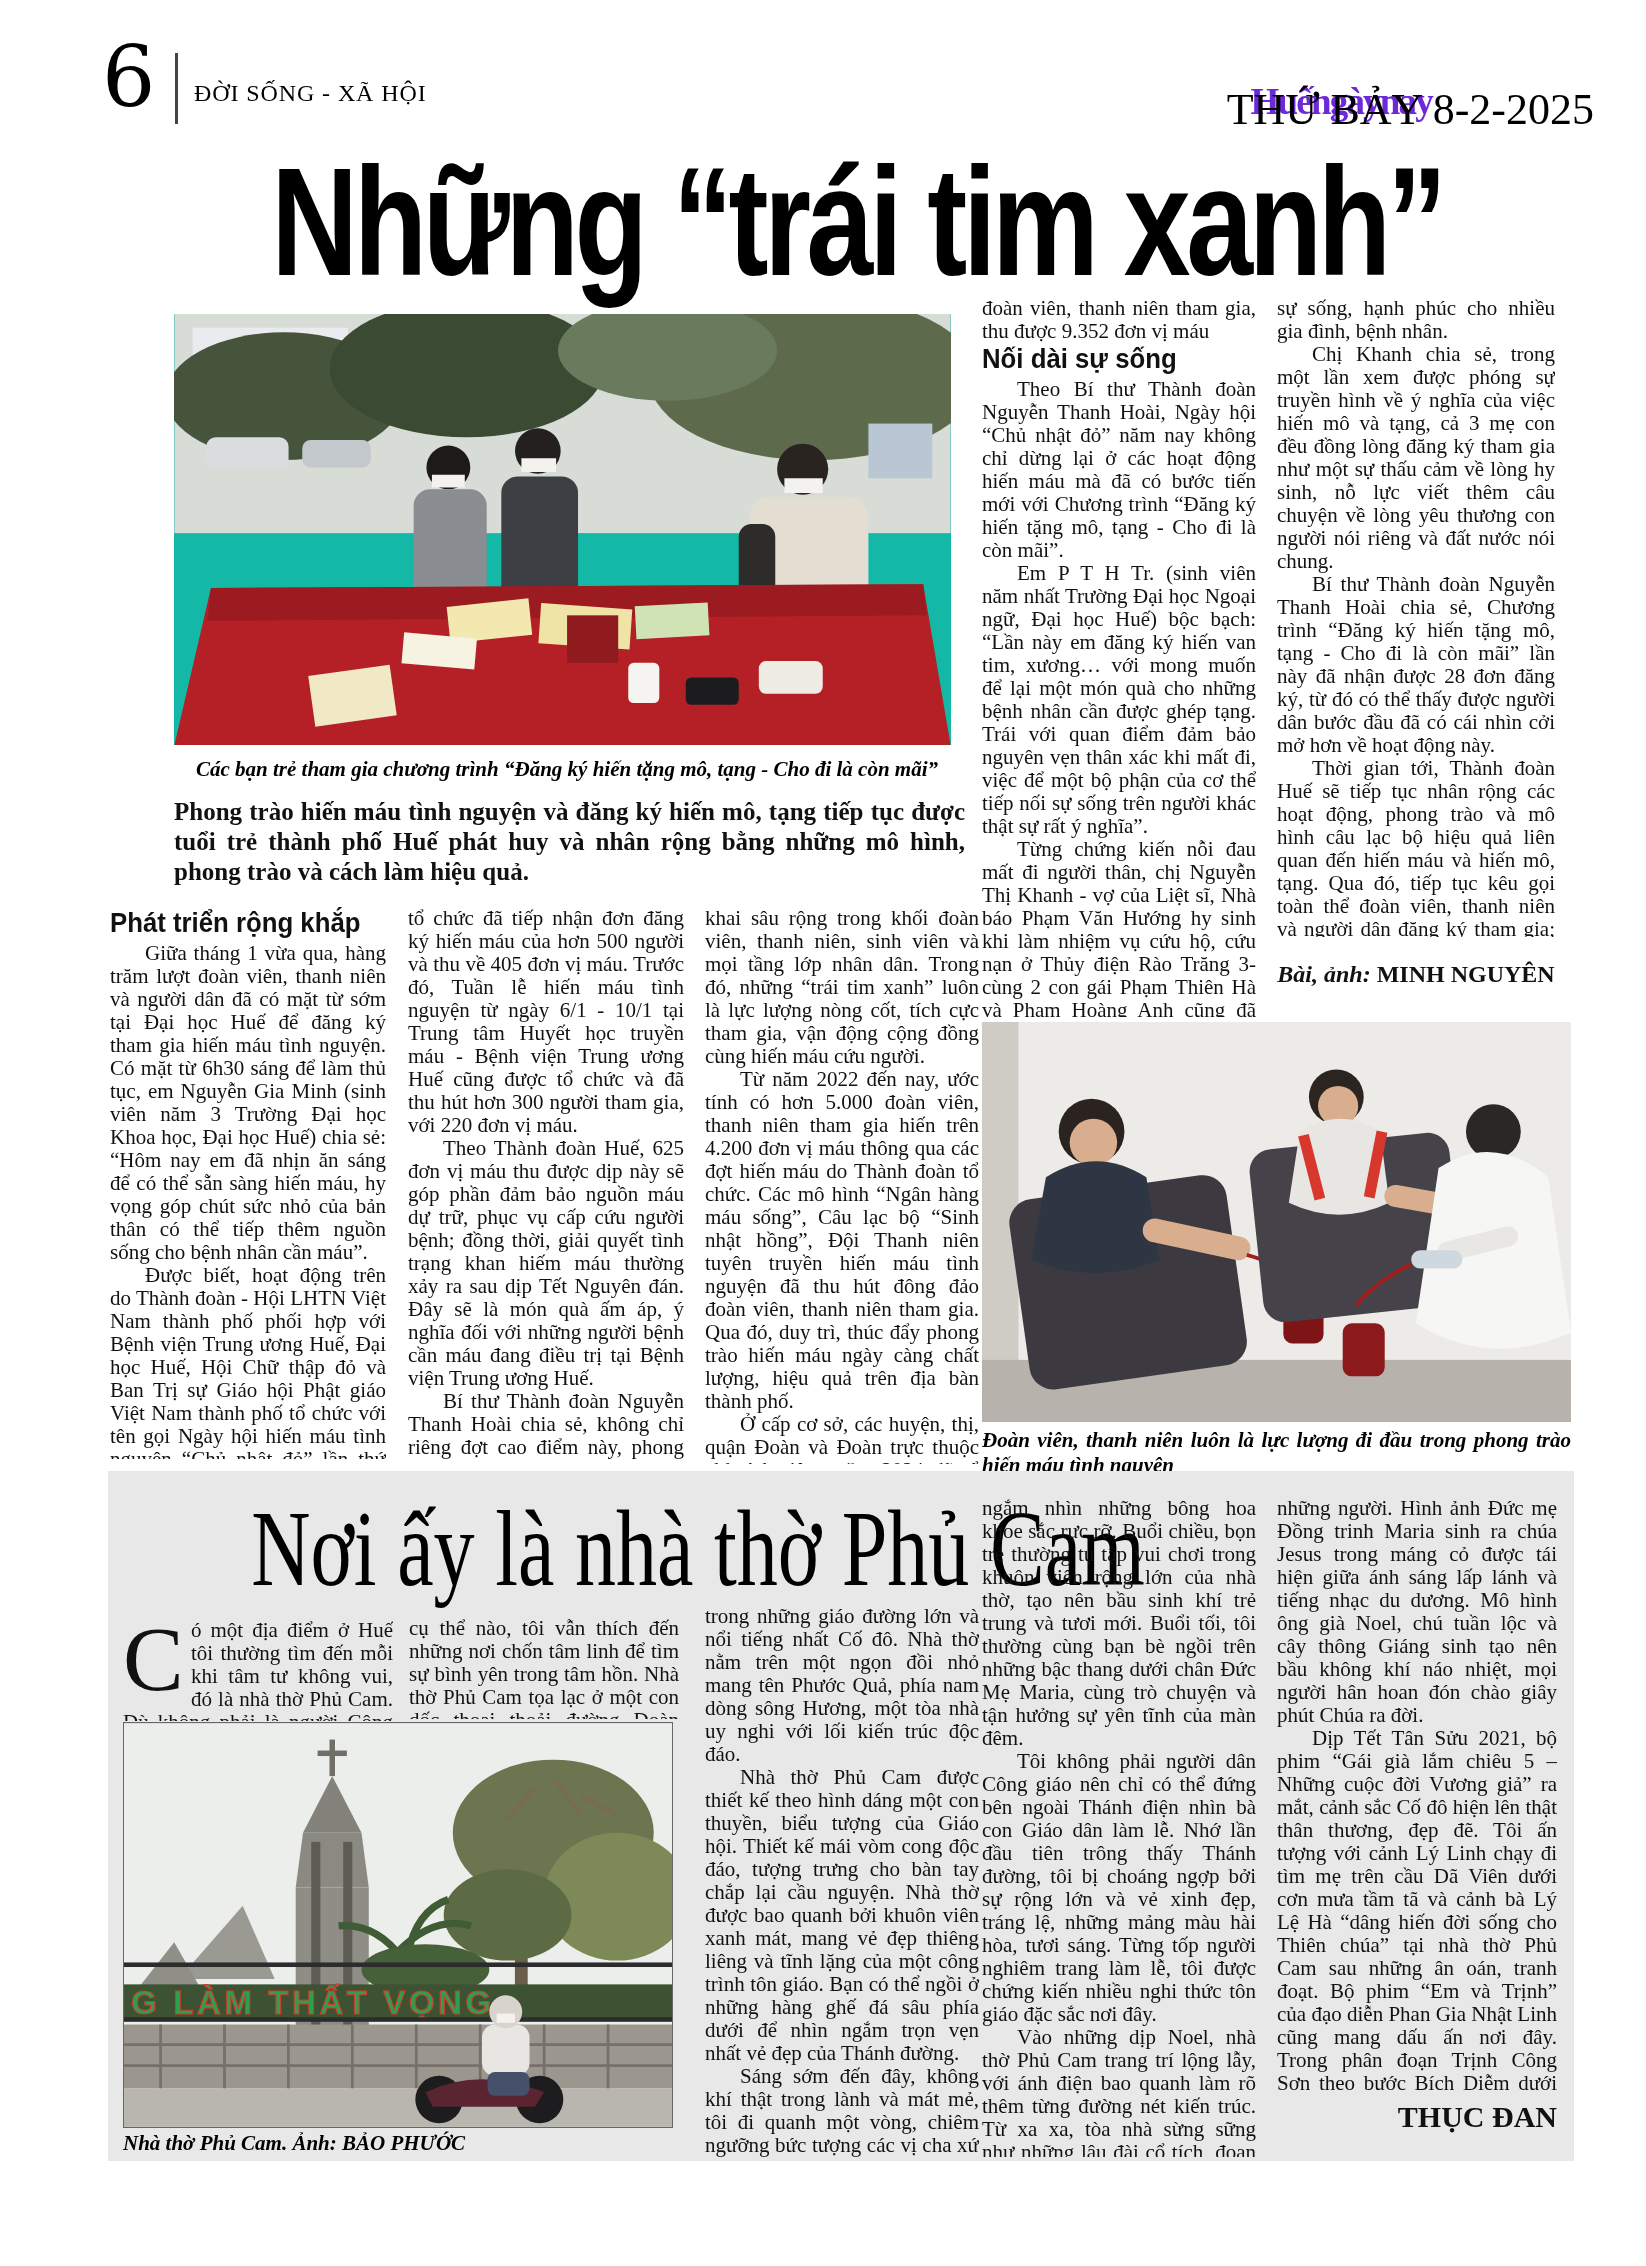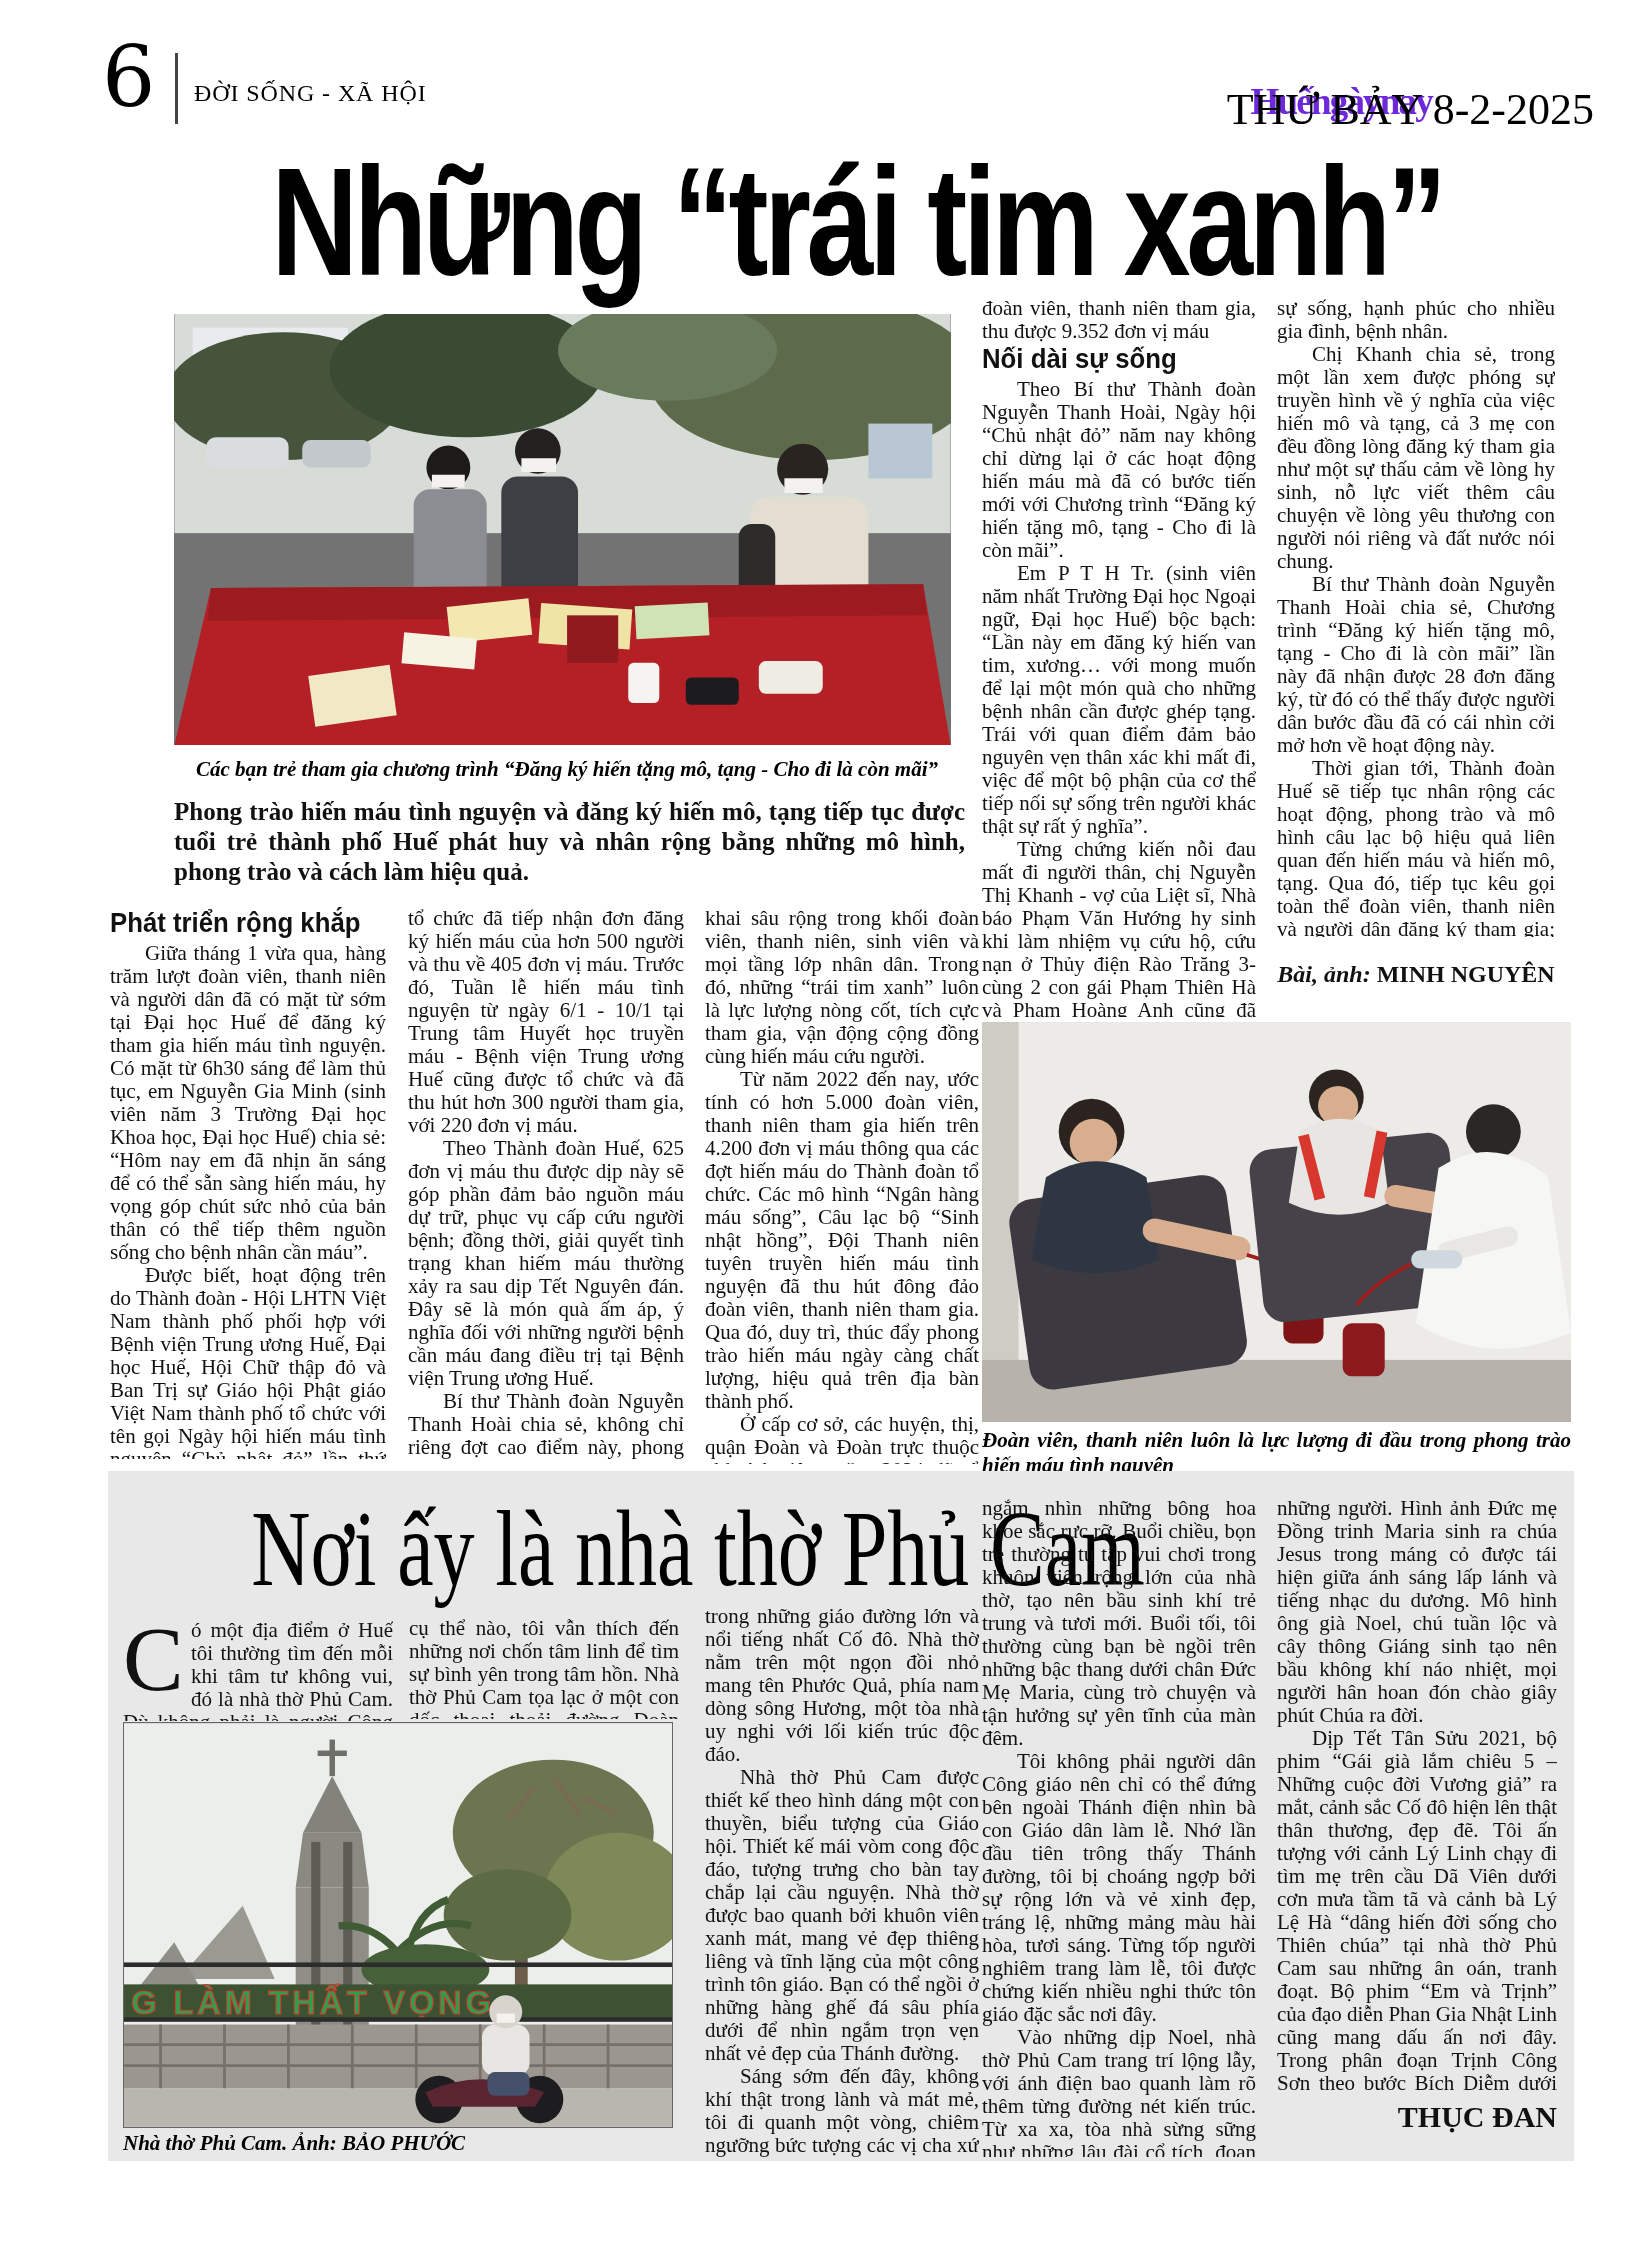--- a/index.html
+++ b/index.html
@@ -12,21 +12,21 @@
   .section-title{position:absolute;left:194px;top:80px;font-size:24px;letter-spacing:0.9px;color:#000;}
   .brand{position:absolute;right:215px;top:80px;font-family:Liberation Serif, serif;
          font-weight:bold;font-size:37px;color:#6d28d9;letter-spacing:-1.8px;text-align:right;}
   .issue-date{position:absolute;right:53px;top:84px;font-size:44px;color:#000;}
   
   .a1-headline{position:absolute;left:0;top:154px;width:1647px;text-align:center;padding-left:33px;}
   .a1-headline span{display:inline-block;font-family:"Liberation Sans",sans-serif;
       font-weight:bold;font-size:154px;line-height:137px;letter-spacing:-5.5px;
       transform:scaleX(0.78);transform-origin:center;white-space:nowrap;color:#000;}
   
-  .photo{position:absolute;overflow:hidden;background:#737373;}
+  .photo{position:absolute;overflow:hidden;background:#14b8a6;}
   .photo svg{display:block;}
   .ph1{left:174px;top:314px;width:777px;height:431px;}
   .ph2{left:982px;top:1022px;width:589px;height:400px;}
   .ph3{left:123px;top:1722px;width:548px;height:404px;border:0.9px solid #666;}
   .caption{font-style:italic;font-weight:bold;font-size:21px;line-height:25px;color:#000;}
   .cap1{position:absolute;left:174px;top:757px;width:786px;text-align:center;}
   .cap2{position:absolute;left:982px;top:1428px;width:589px;text-align:justify;}
   .cap3{position:absolute;left:123px;top:2131px;width:585px;text-align:left;}
   
   .lead{position:absolute;left:174px;top:797px;width:791px;font-weight:bold;

